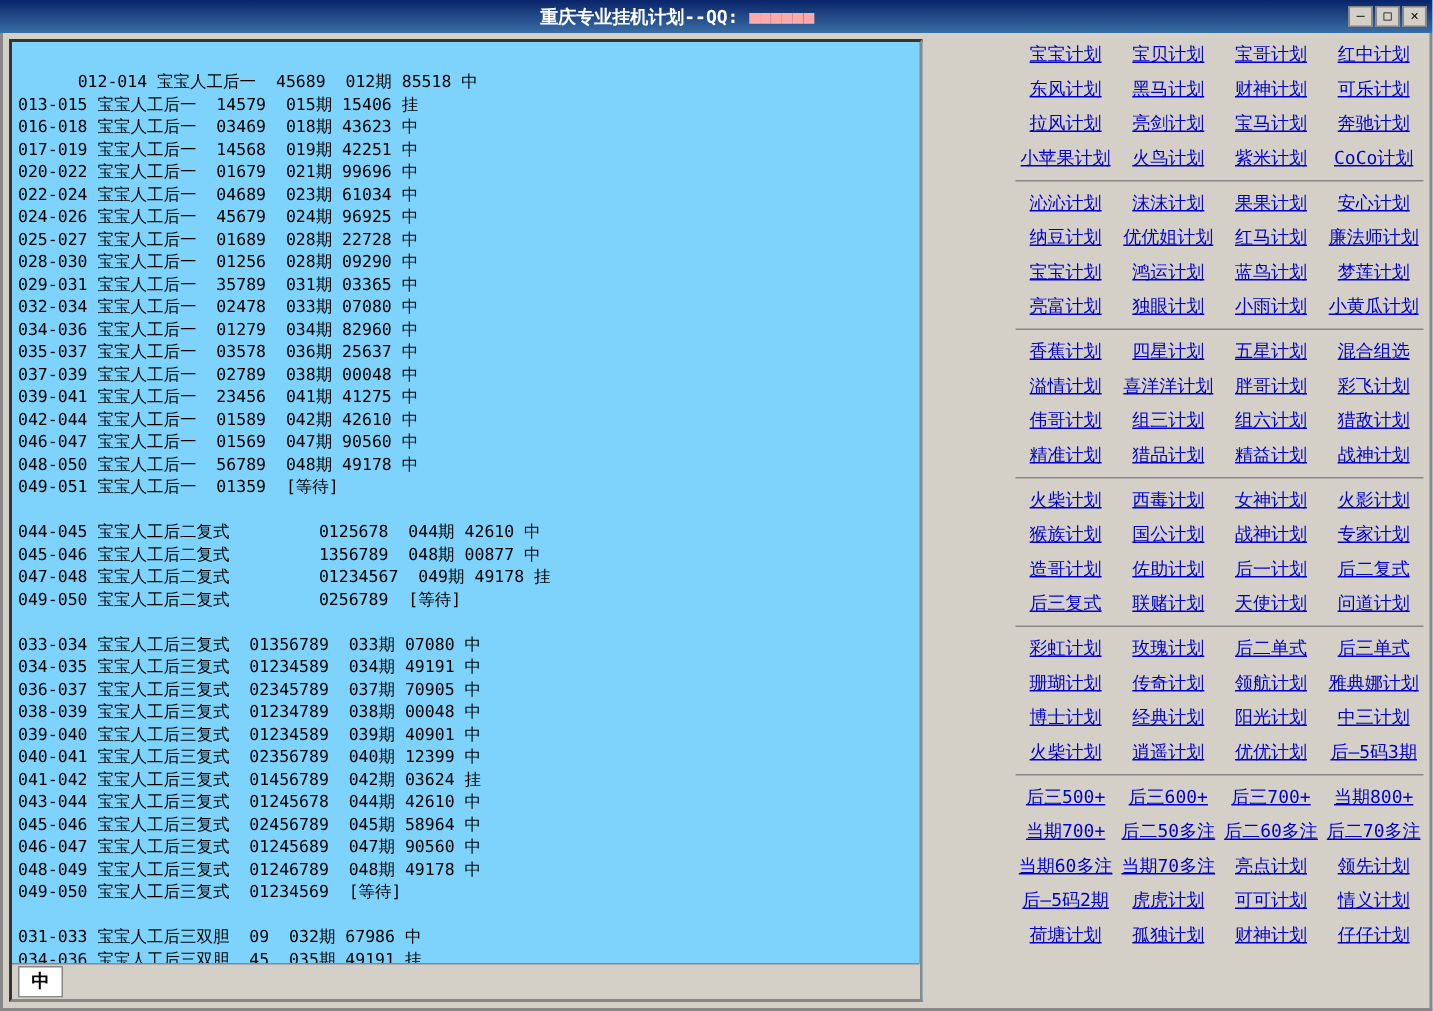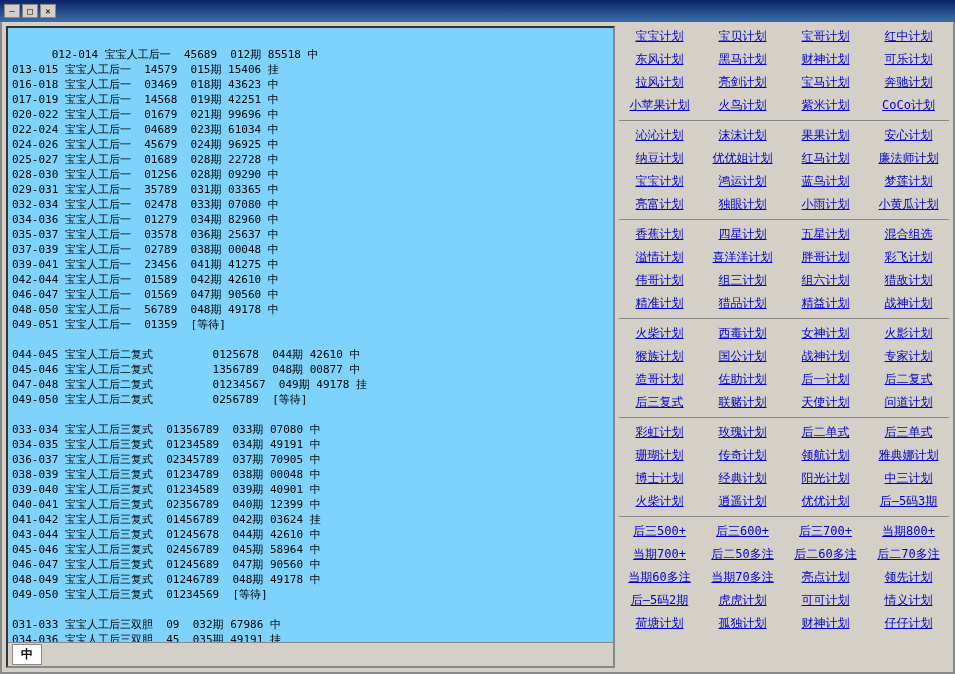--- a/index.html
+++ b/index.html
@@ -112,20 +112,21 @@
     }
 
     
     .right-panel {
       width: 330px;
       background: #d4d0c8;
       margin: 4px 4px 4px 2px;
       display: flex;
       flex-direction: column;
       gap: 0;
+      align-items: flex-end;
     }
 
     .right-grid {
       display: grid;
       grid-template-columns: 1fr 1fr 1fr 1fr;
       gap: 2px;
       flex: 1;
       align-content: start;
     }
 
@@ -144,20 +145,24 @@
       height: 1px;
       background: #888;
       margin: 2px 0;
       grid-column: 1 / -1;
     }
   </style>
 </head>
 <body>
 
 <div class="title-bar">
+  <div class="title-bar-text">
+    <span>重庆专业挂机计划--QQ:</span>
+    <span class="title-bar-qq">■■■■■■</span>
+  </div>
   <div class="title-bar-buttons">
     <div class="title-btn">—</div>
     <div class="title-btn">□</div>
     <div class="title-btn close">✕</div>
   </div>
 </div>
 
 <div class="main-window">
 
   <div class="left-panel">

